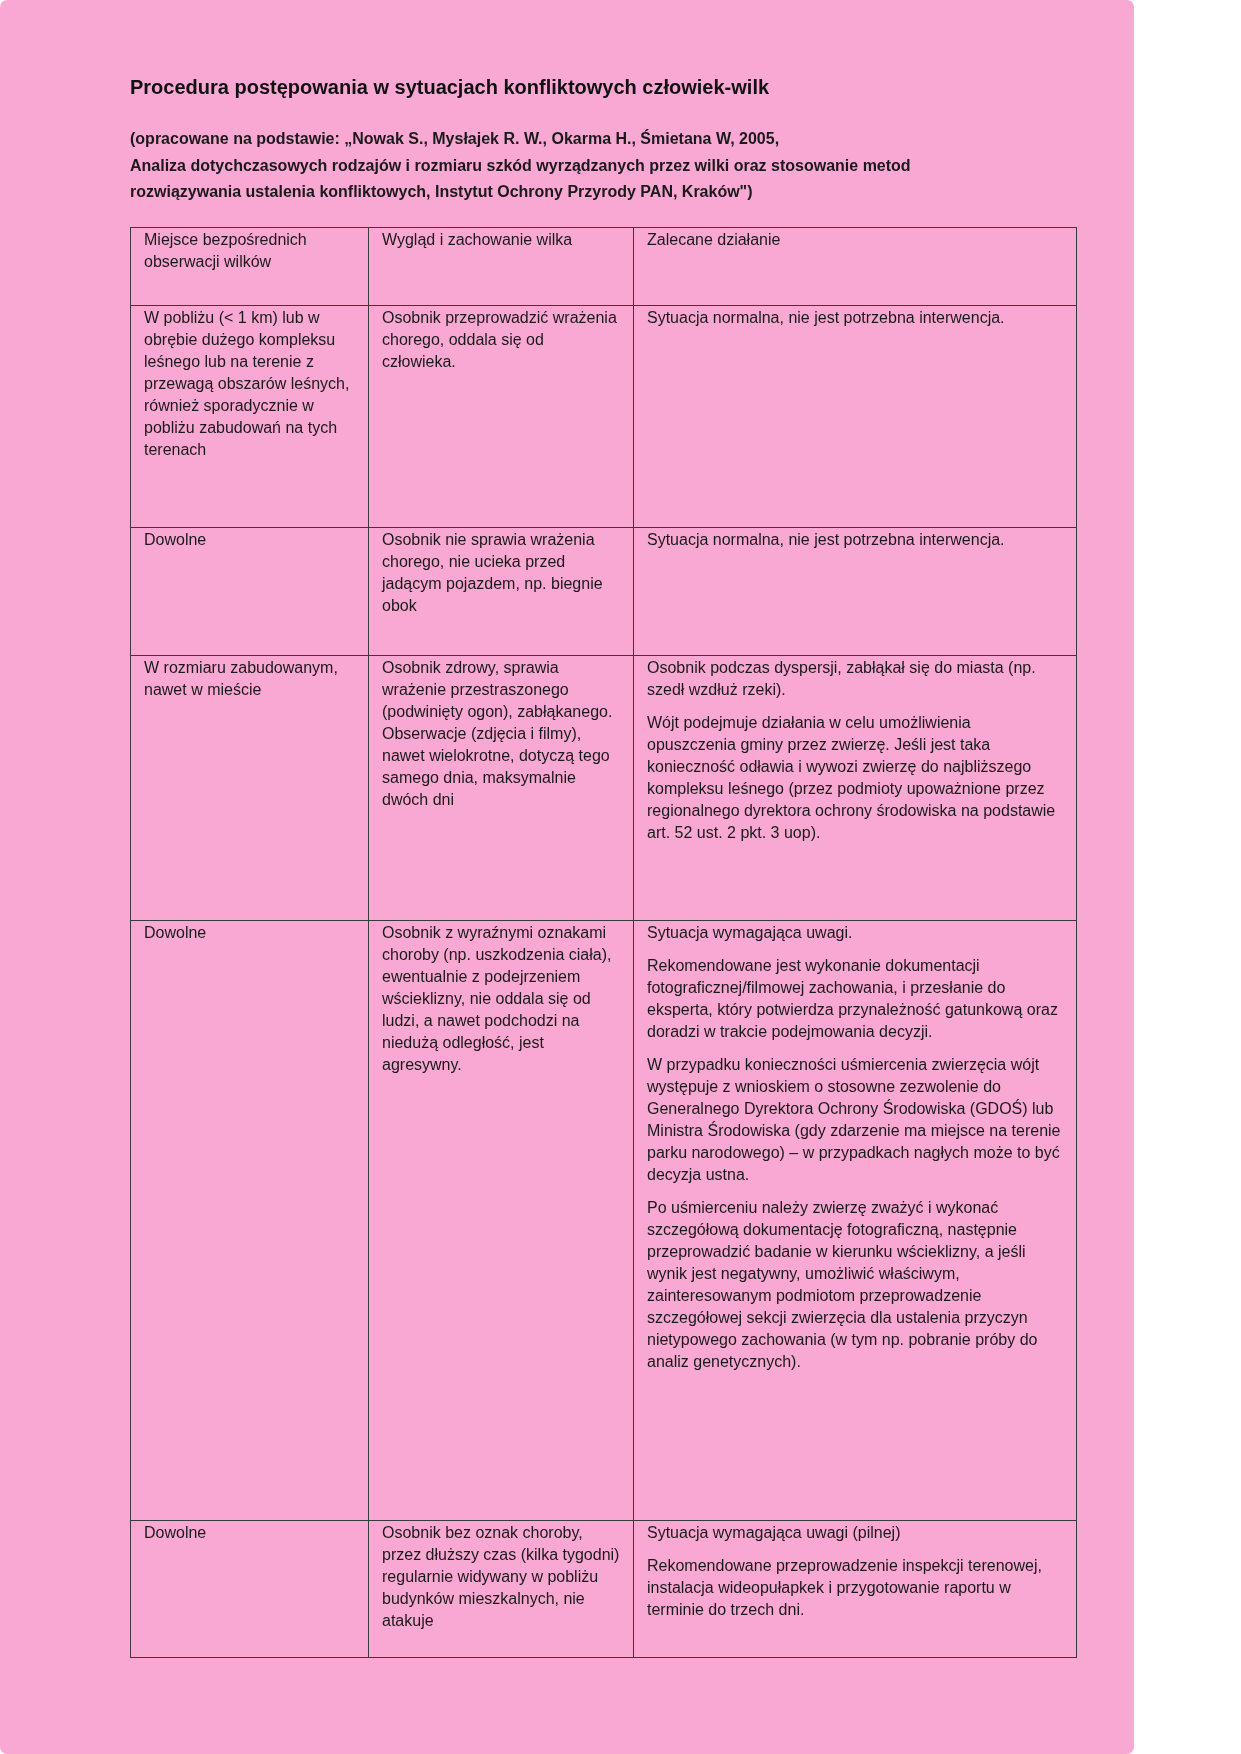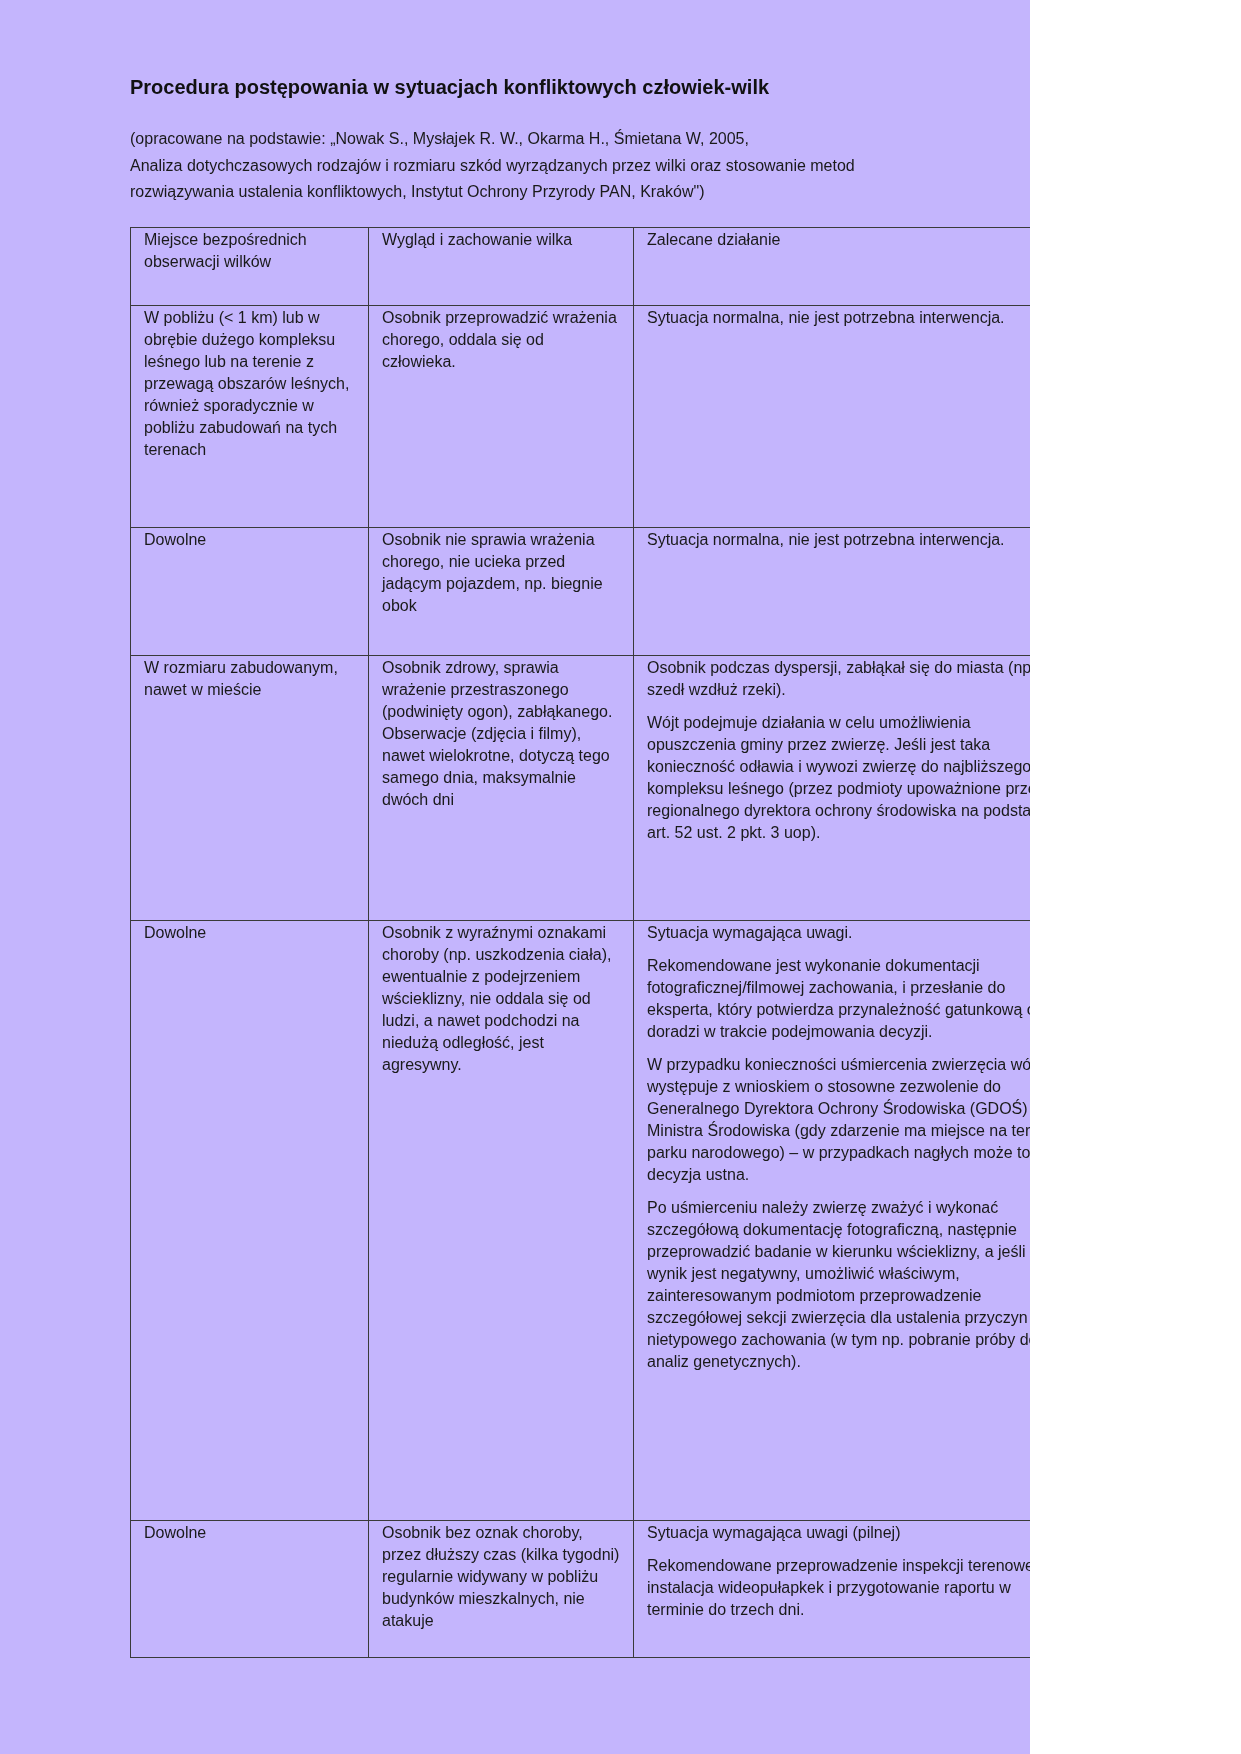--- a/index.html
+++ b/index.html
@@ -1,43 +1,45 @@
 <!DOCTYPE html>
 <html><head>
 <meta charset="utf-8">
 <style>
   * { box-sizing: border-box; }
   html, body { margin: 0; padding: 0; background: #ffffff; }
   .page {
     position: relative;
-    width: 1030px;
+    width: 1134px;
     height: 1754px;
-    background: #c4b5fd;
+    background: #f9a8d4;
     font-family: "Liberation Sans", "DejaVu Sans", sans-serif;
     color: #161616;
     overflow: hidden;
+    border-radius: 7px;
   }
   .content {
     position: absolute;
     left: 130px;
     top: 74px;
     width: 948px;
   }
   h1.doc-title {
     font-size: 20px;
     line-height: 26px;
     font-weight: bold;
     margin: 0 0 26px 0;
     color: #111;
   }
   .citation {
     font-size: 16px;
     line-height: 26.5px;
     margin: 0 0 21px 0;
     color: #1a1a1a;
+    font-weight: bold;
   }
   table.proc-table {
     border-collapse: collapse;
     table-layout: fixed;
     width: 946px;
   }
   .proc-table col.c1 { width: 238px; }
   .proc-table col.c2 { width: 265px; }
   .proc-table col.c3 { width: 443px; }
   .proc-table th, .proc-table td {

